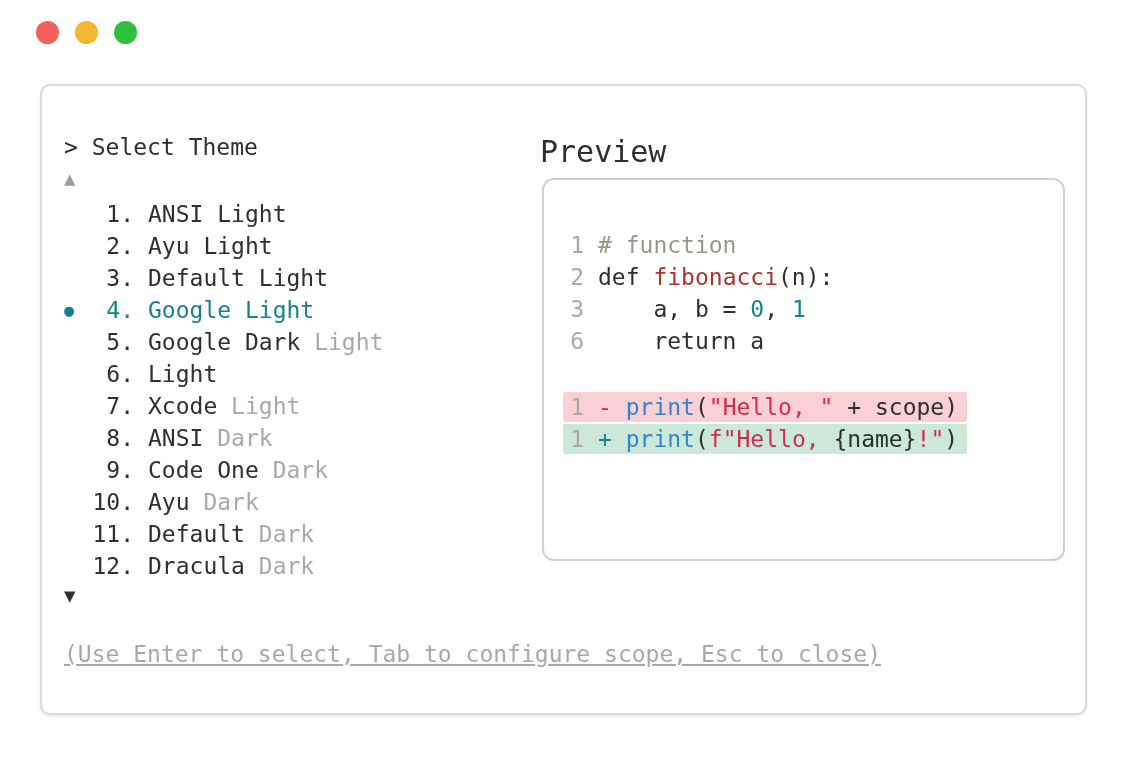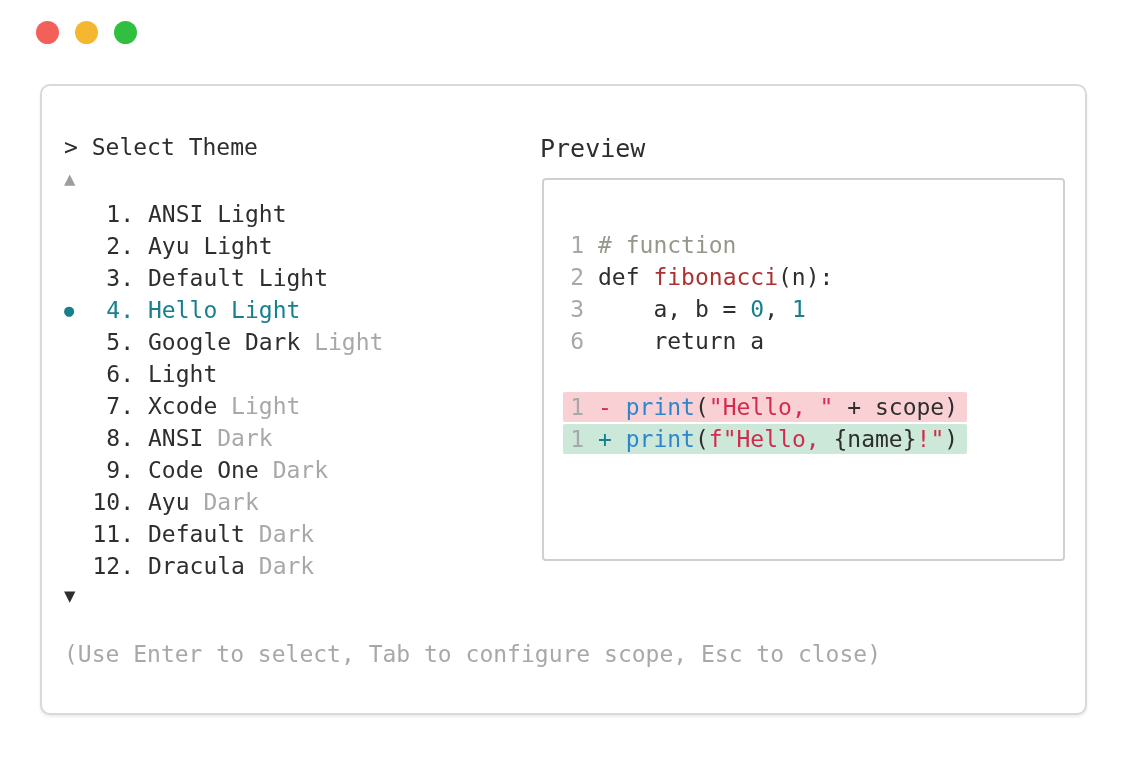--- a/index.html
+++ b/index.html
@@ -93,38 +93,39 @@
   .theme-row.selected .variant { color: var(--c-teal, #17808d); }
 
   .hint {
     position: absolute;
     left: 22px;
     top: 552px;
     font-size: 23px;
     line-height: 32px;
     color: var(--c-muted, #a8a8a8);
     white-space: pre;
+    text-decoration: underline;
   }
 
   
   .preview-label {
     position: absolute;
     left: 498px;
     top: 48px;
-    font-size: 25px;
+    font-size: 30px;
     color: var(--c-text, #2e2e2e);
   }
   .preview-box {
     position: absolute;
     left: 500px;
     top: 92px;
     width: 523px;
     height: 383px;
     border: 2px solid var(--c-border-inner, #d0d0d0);
-    border-radius: 4px;
+    border-radius: 12px;
     background: #ffffff;
     box-sizing: border-box;
     padding: 49px 0 15px 26px;
     overflow: hidden;
   }
   .code-line {
     height: 32px;
     line-height: 32px;
     font-size: 23px;
     color: var(--c-text, #2e2e2e);
@@ -168,21 +169,21 @@
 <div class="panel">
 
   <div class="prompt-row"><span>&gt;</span><span> </span><span>Select Theme</span></div>
 
   <div class="scroll-indicator scroll-up">▲</div>
 
   <div class="theme-list" id="theme-list">
       <div class="theme-row"><span class="bullet"></span><span class="num">1.</span><span class="gapc"></span><span class="name">ANSI </span><span class="variant">Light</span></div>
       <div class="theme-row"><span class="bullet"></span><span class="num">2.</span><span class="gapc"></span><span class="name">Ayu </span><span class="variant">Light</span></div>
       <div class="theme-row"><span class="bullet"></span><span class="num">3.</span><span class="gapc"></span><span class="name">Default </span><span class="variant">Light</span></div>
-      <div class="theme-row selected"><span class="bullet">●</span><span class="num">4.</span><span class="gapc"></span><span class="name">Hello </span><span class="variant">Light</span></div>
+      <div class="theme-row selected"><span class="bullet">●</span><span class="num">4.</span><span class="gapc"></span><span class="name">Google </span><span class="variant">Light</span></div>
       <div class="theme-row"><span class="bullet"></span><span class="num">5.</span><span class="gapc"></span><span class="name">Google Dark </span><span class="variant muted">Light</span></div>
       <div class="theme-row"><span class="bullet"></span><span class="num">6.</span><span class="gapc"></span><span class="variant">Light</span></div>
       <div class="theme-row"><span class="bullet"></span><span class="num">7.</span><span class="gapc"></span><span class="name">Xcode </span><span class="variant muted">Light</span></div>
       <div class="theme-row"><span class="bullet"></span><span class="num">8.</span><span class="gapc"></span><span class="name">ANSI </span><span class="variant muted">Dark</span></div>
       <div class="theme-row"><span class="bullet"></span><span class="num">9.</span><span class="gapc"></span><span class="name">Code One </span><span class="variant muted">Dark</span></div>
       <div class="theme-row"><span class="bullet"></span><span class="num">10.</span><span class="gapc"></span><span class="name">Ayu </span><span class="variant muted">Dark</span></div>
       <div class="theme-row"><span class="bullet"></span><span class="num">11.</span><span class="gapc"></span><span class="name">Default </span><span class="variant muted">Dark</span></div>
       <div class="theme-row"><span class="bullet"></span><span class="num">12.</span><span class="gapc"></span><span class="name">Dracula </span><span class="variant muted">Dark</span></div>
     </div>
 

